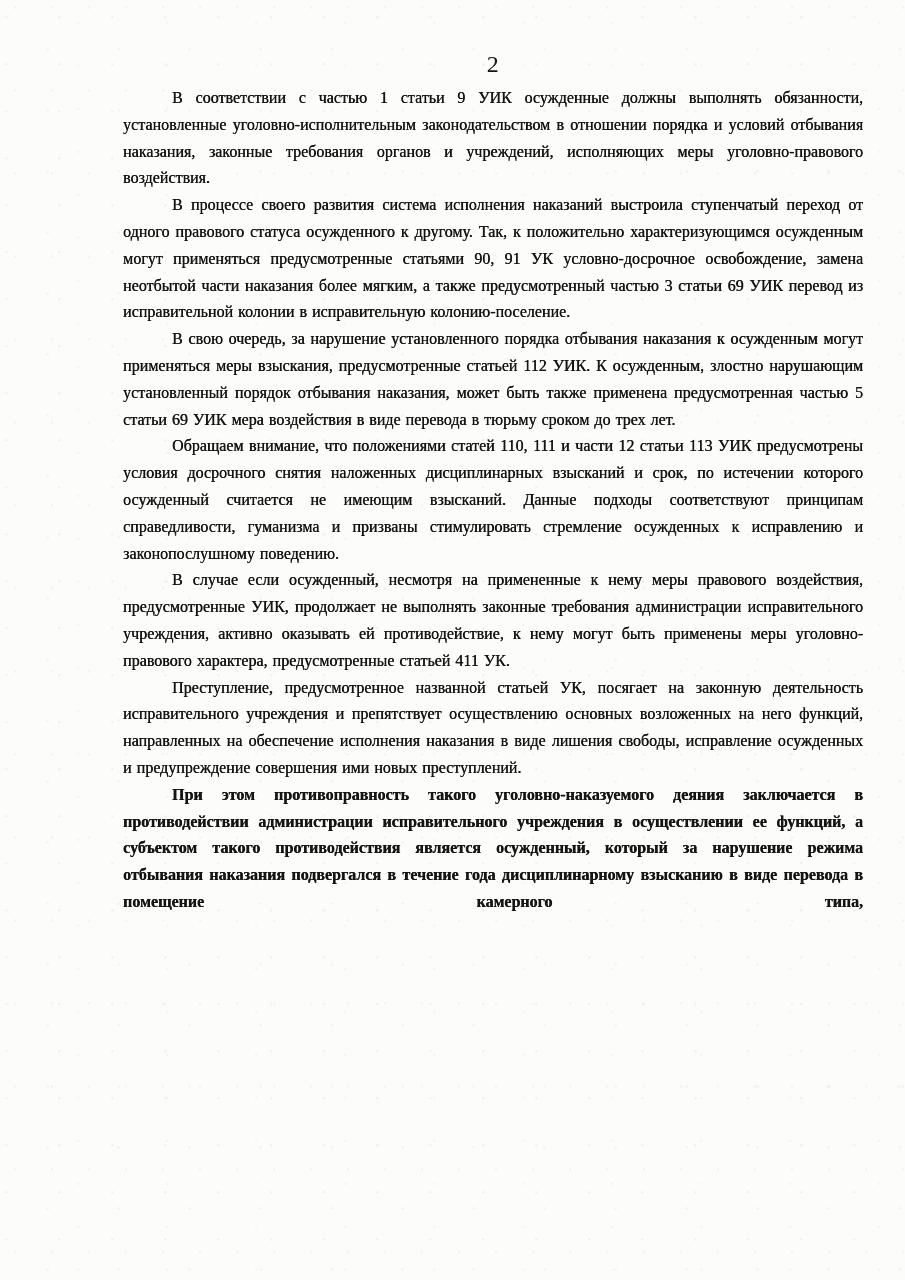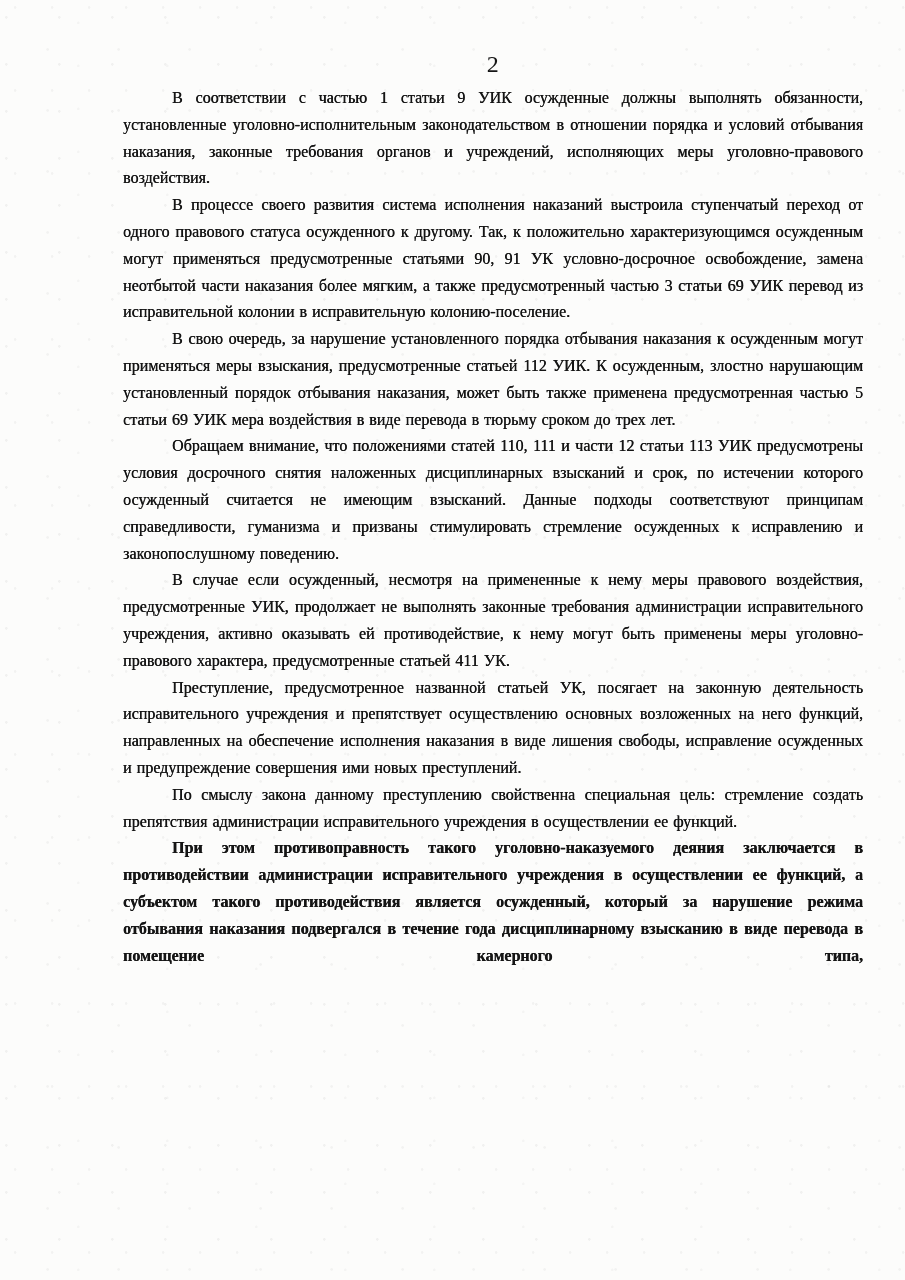--- a/index.html
+++ b/index.html
@@ -68,15 +68,14 @@
 
 <div class="page-number">2</div>
 
 <div class="text-block">
   <p>В соответствии с частью 1 статьи 9 УИК осужденные должны выполнять обязанности, установленные уголовно-исполнительным законодательством в отношении порядка и условий отбывания наказания, законные требования органов и учреждений, исполняющих меры уголовно-правового воздействия.</p>
   <p>В процессе своего развития система исполнения наказаний выстроила ступенчатый переход от одного правового статуса осужденного к другому. Так, к положительно характеризующимся осужденным могут применяться предусмотренные статьями 90, 91 УК условно-досрочное освобождение, замена неотбытой части наказания более мягким, а также предусмотренный частью 3 статьи 69 УИК перевод из исправительной колонии в исправительную колонию-поселение.</p>
   <p>В свою очередь, за нарушение установленного порядка отбывания наказания к осужденным могут применяться меры взыскания, предусмотренные статьей 112 УИК. К осужденным, злостно нарушающим установленный порядок отбывания наказания, может быть также применена предусмотренная частью 5 статьи 69 УИК мера воздействия в виде перевода в тюрьму сроком до трех лет.</p>
   <p>Обращаем внимание, что положениями статей 110, 111 и части 12 статьи 113 УИК предусмотрены условия досрочного снятия наложенных дисциплинарных взысканий и срок, по истечении которого осужденный считается не имеющим взысканий. Данные подходы соответствуют принципам справедливости, гуманизма и призваны стимулировать стремление осужденных к исправлению и законопослушному поведению.</p>
   <p>В случае если осужденный, несмотря на примененные к нему меры правового воздействия, предусмотренные УИК, продолжает не выполнять законные требования администрации исправительного учреждения, активно оказывать ей противодействие, к нему могут быть применены меры уголовно-правового характера, предусмотренные статьей 411 УК.</p>
   <p>Преступление, предусмотренное названной статьей УК, посягает на законную деятельность исправительного учреждения и препятствует осуществлению основных возложенных на него функций, направленных на обеспечение исполнения наказания в виде лишения свободы, исправление осужденных и предупреждение совершения ими новых преступлений.</p>
-  <p>По смыслу закона данному преступлению свойственна специальная цель: стремление создать препятствия администрации исправительного учреждения в осуществлении ее функций.</p>
   <p class="continued">При этом противоправность такого уголовно-наказуемого деяния заключается в противодействии администрации исправительного учреждения в осуществлении ее функций, а субъектом такого противодействия является осужденный, который за нарушение режима отбывания наказания подвергался в течение года дисциплинарному взысканию в виде перевода в помещение камерного типа,</p>
 </div>
 
 </body></html>

